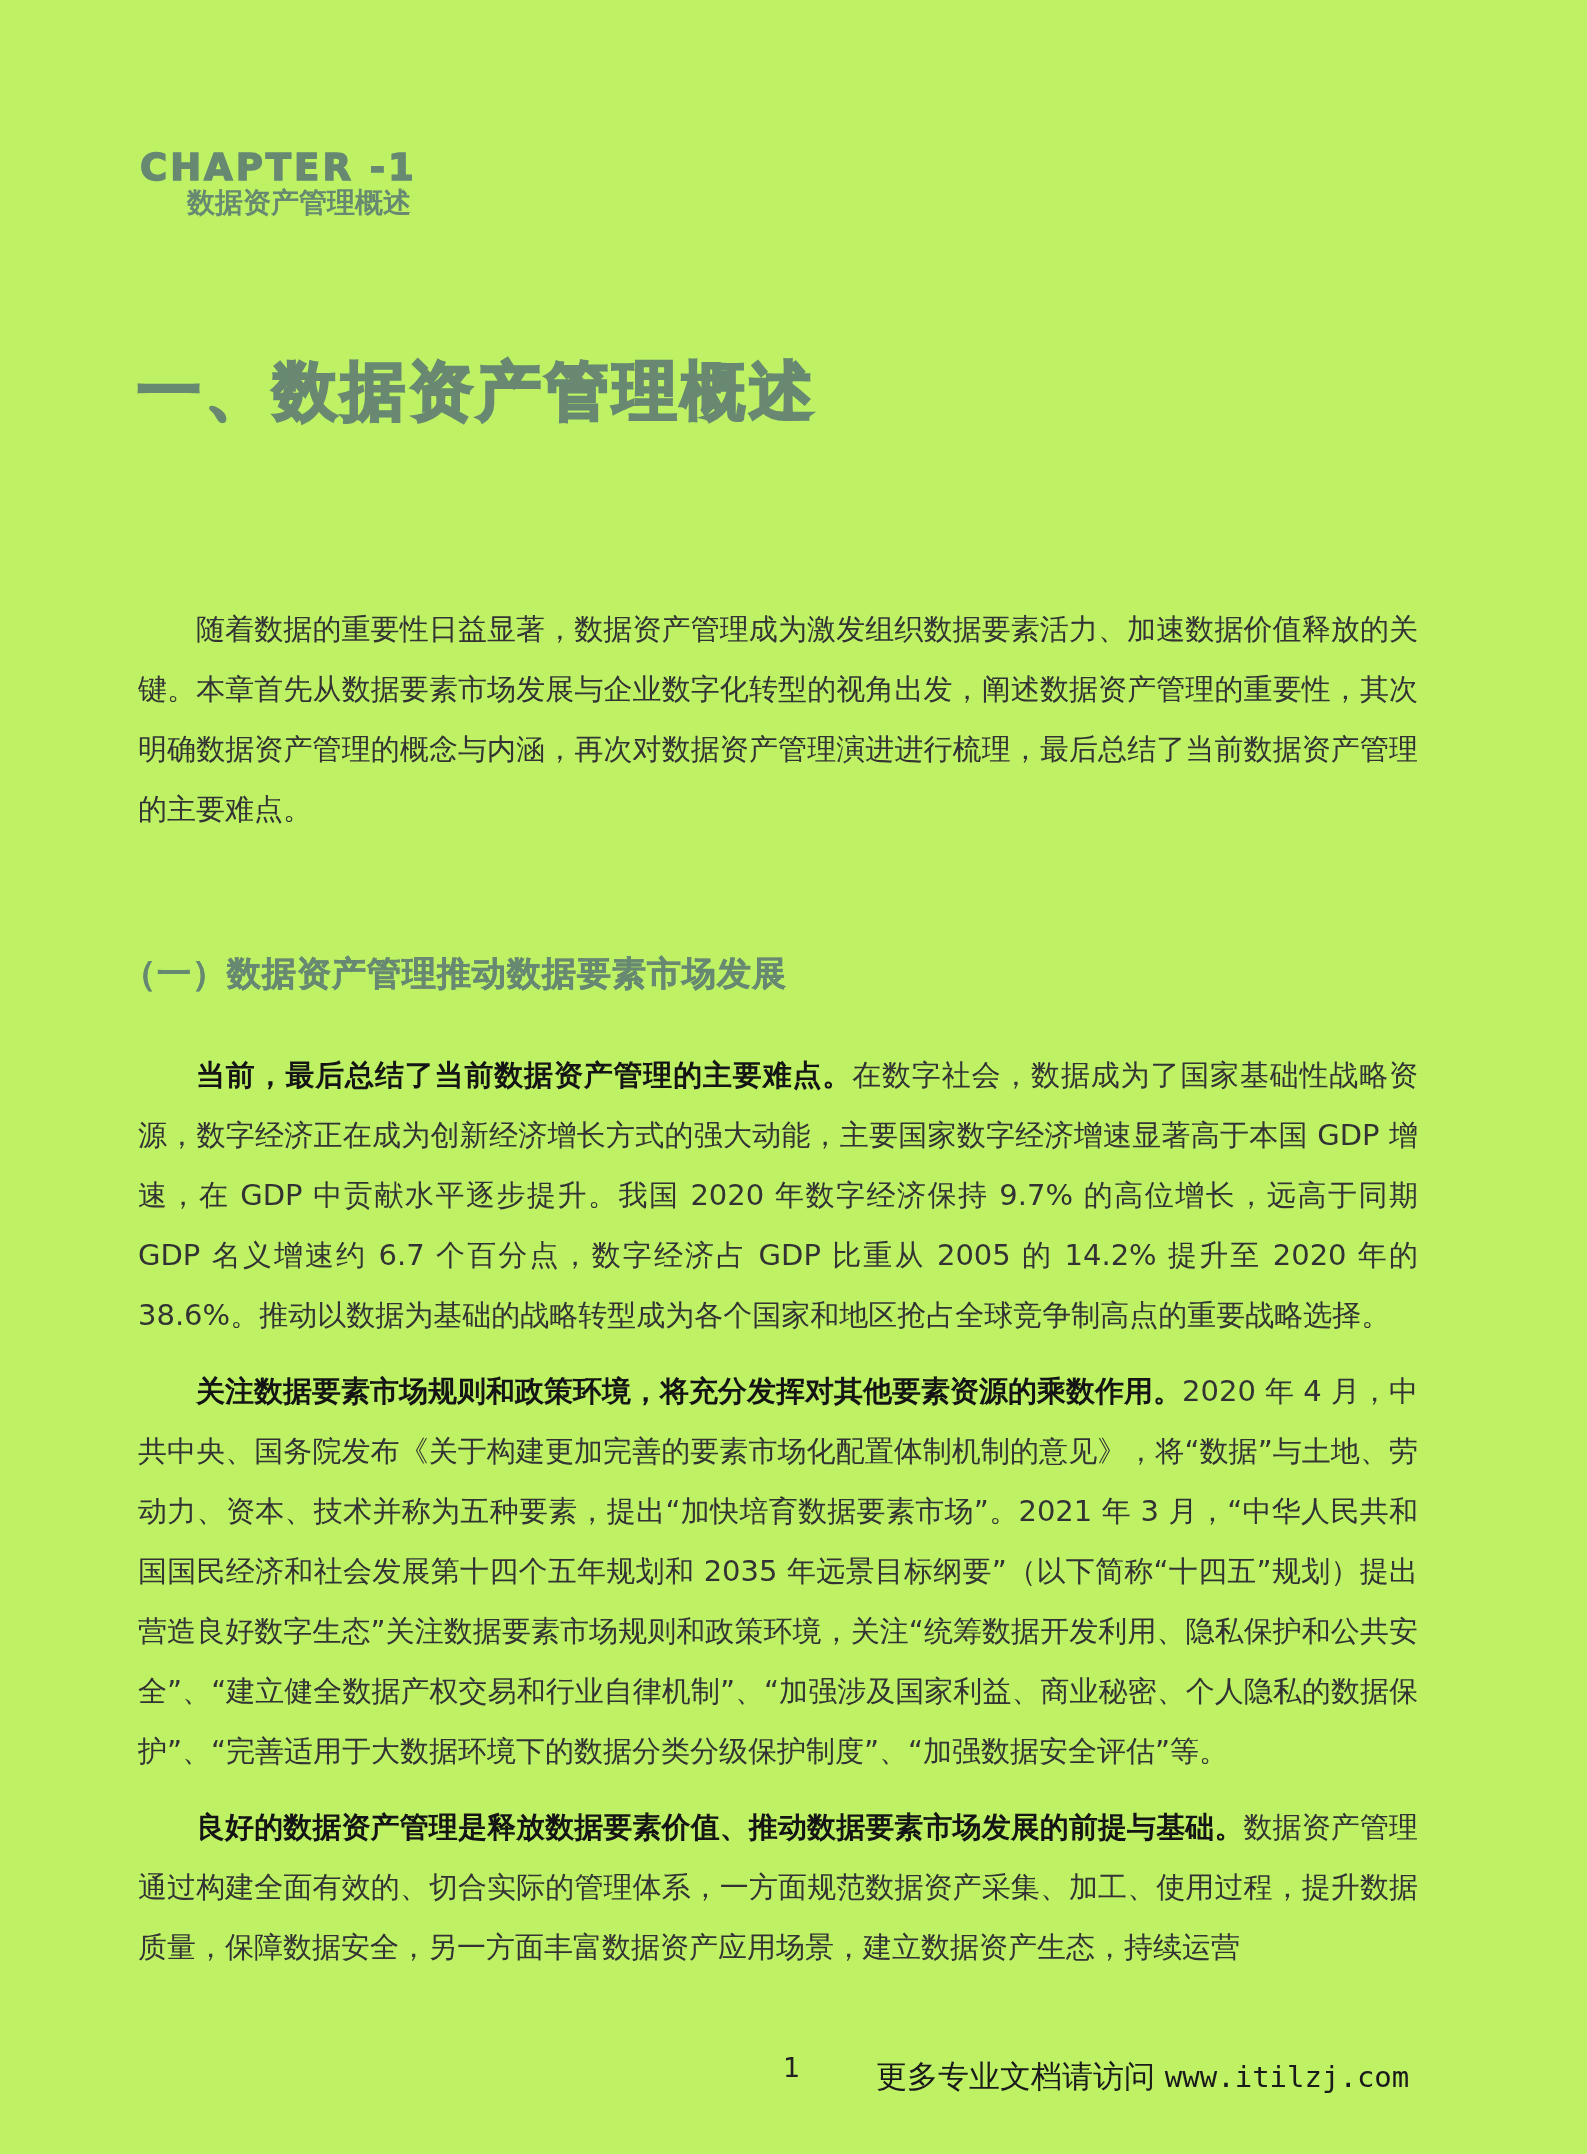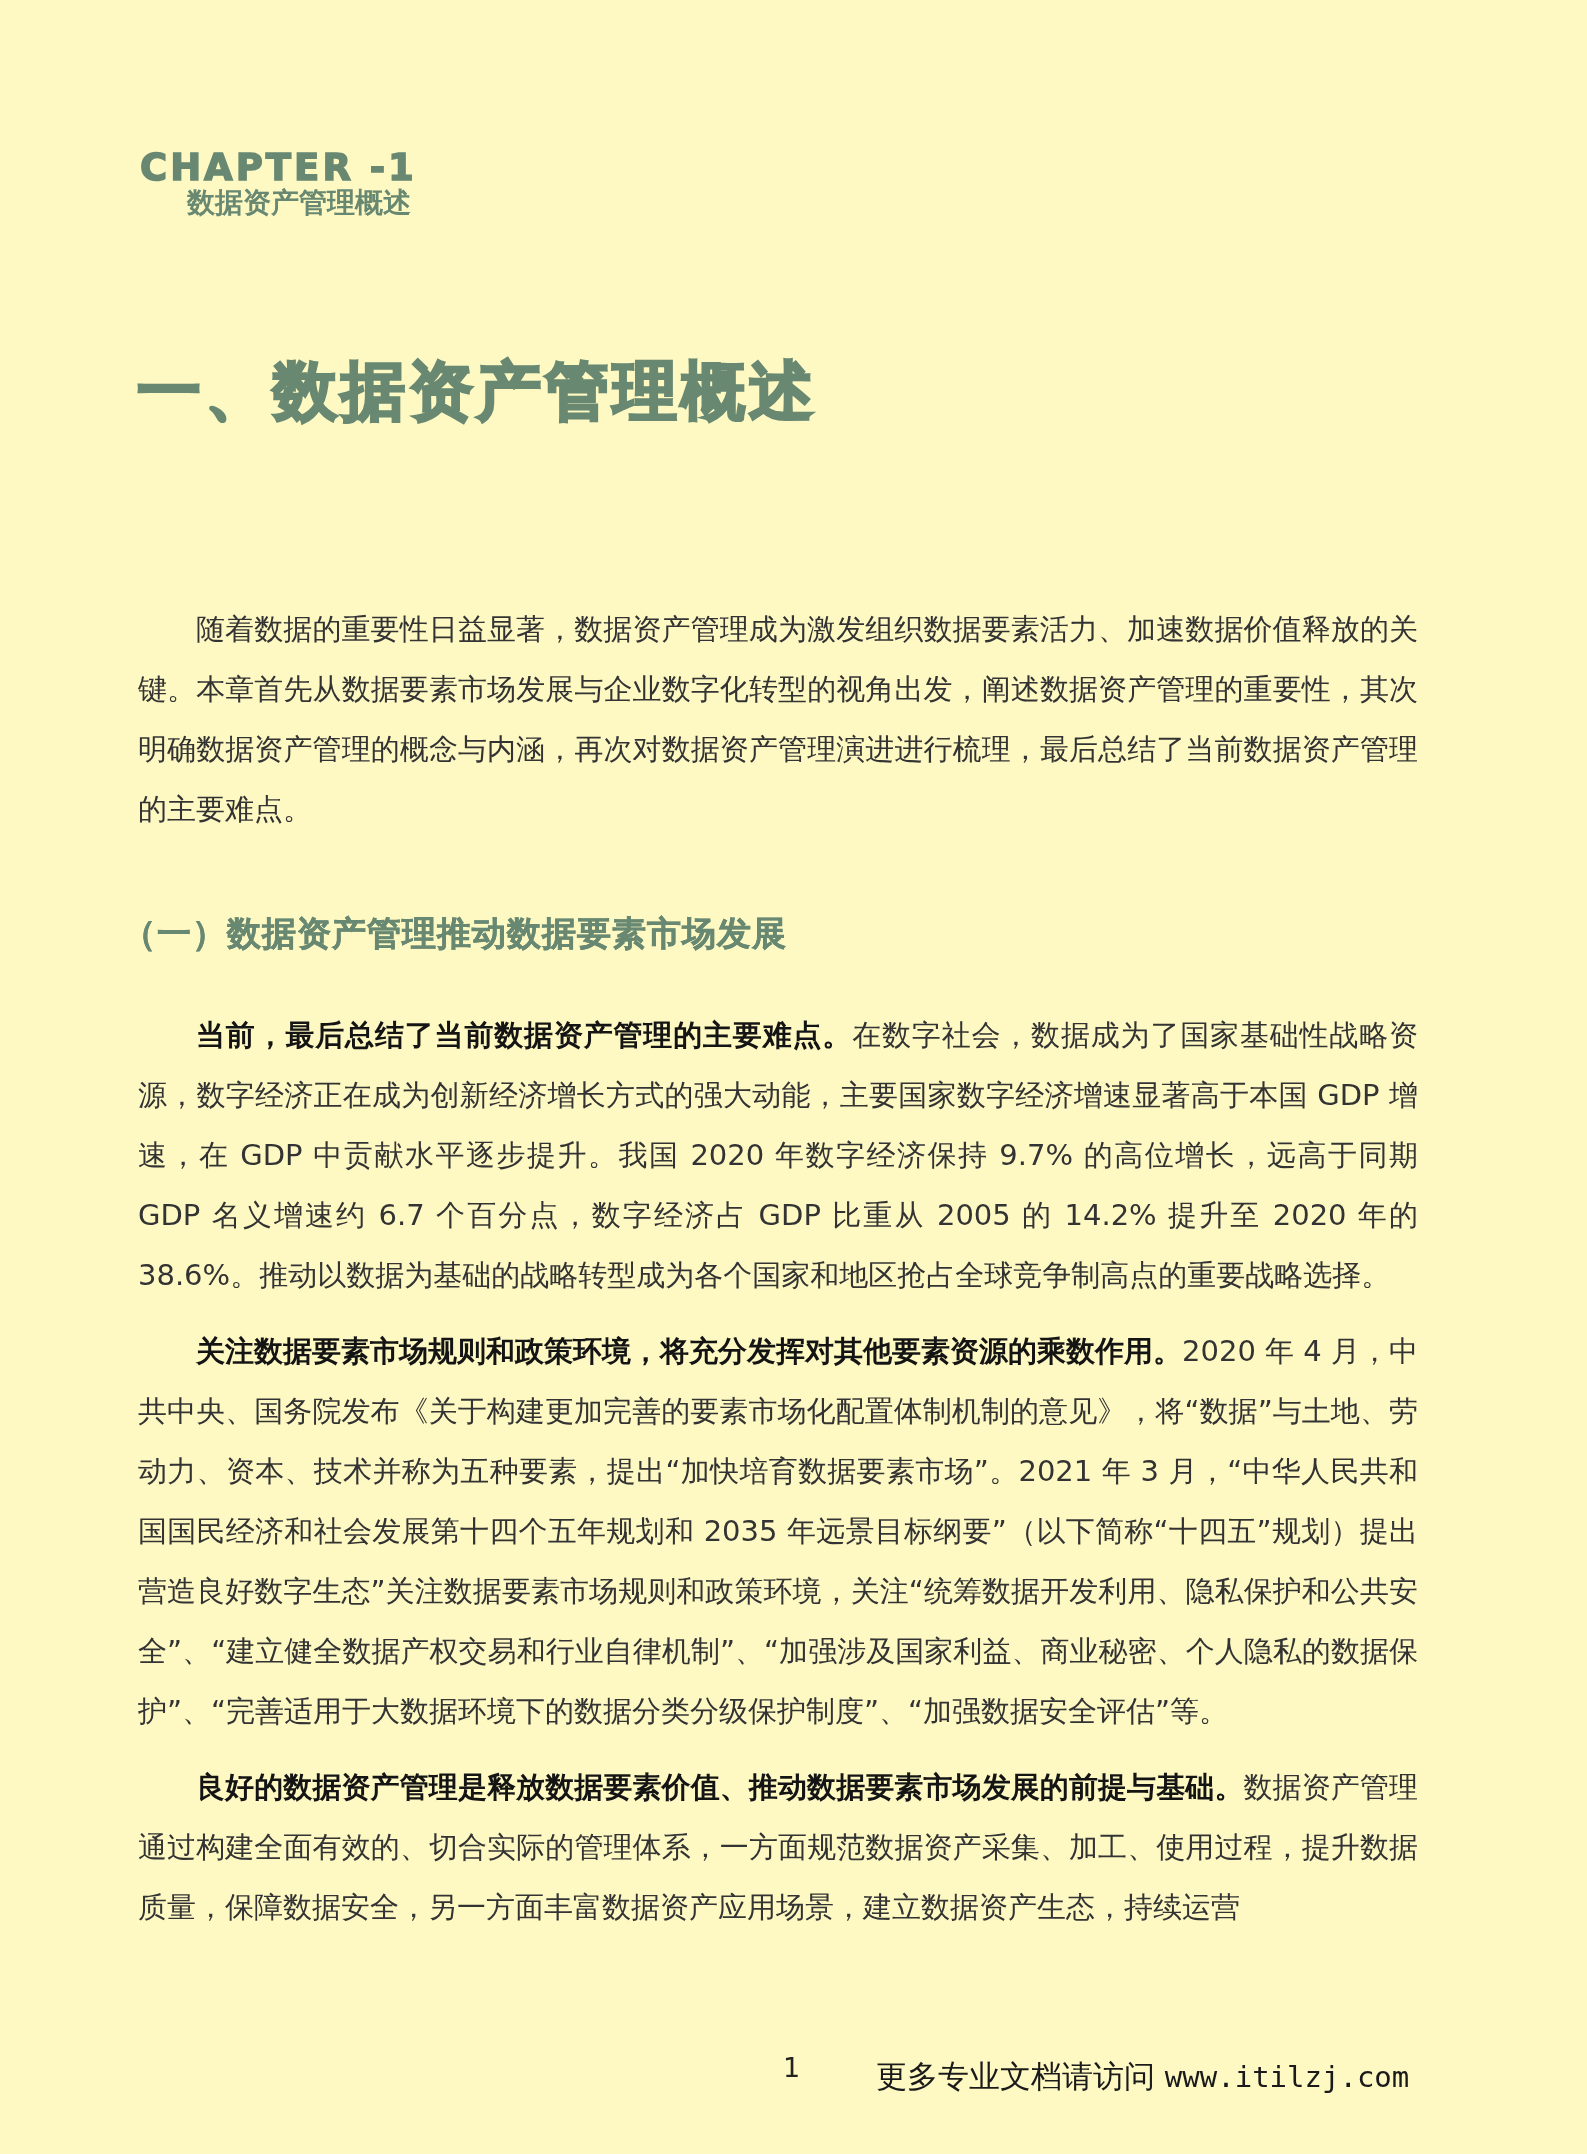--- a/index.html
+++ b/index.html
@@ -5,21 +5,21 @@
   :root{
     --green:#688872;
     --body:#333333;
     --bold:#141414;
   }
   html,body{margin:0;padding:0;background:#ffffff;}
   .page{
     position:relative;
     width:1587px;
     height:2154px;
-    background:#fef9c3;
+    background:#bef264;
     overflow:hidden;
     font-family:"DejaVu Sans","Liberation Sans",sans-serif;
   }
   .chapter-label{
     position:absolute;
     left:140px;
     top:146px;
     font-size:37px;
     font-weight:900;
     letter-spacing:3px;
@@ -57,21 +57,21 @@
   }
   .body-col p{
     margin:16px;
     text-indent:2em;
   }
   .body-col p strong{
     color:var(--bold);
     font-weight:bold;
   }
   .section-heading{
-    margin:72px 0 50px 0;
+    margin:112px 0 50px 0;
     font-size:34px;
     line-height:44px;
     font-weight:bold;
     color:var(--green);
     text-indent:0;
     letter-spacing:1px;
     -webkit-text-stroke:0.5px var(--green);
     text-align:left;
   }
   .footer-pagenum{

